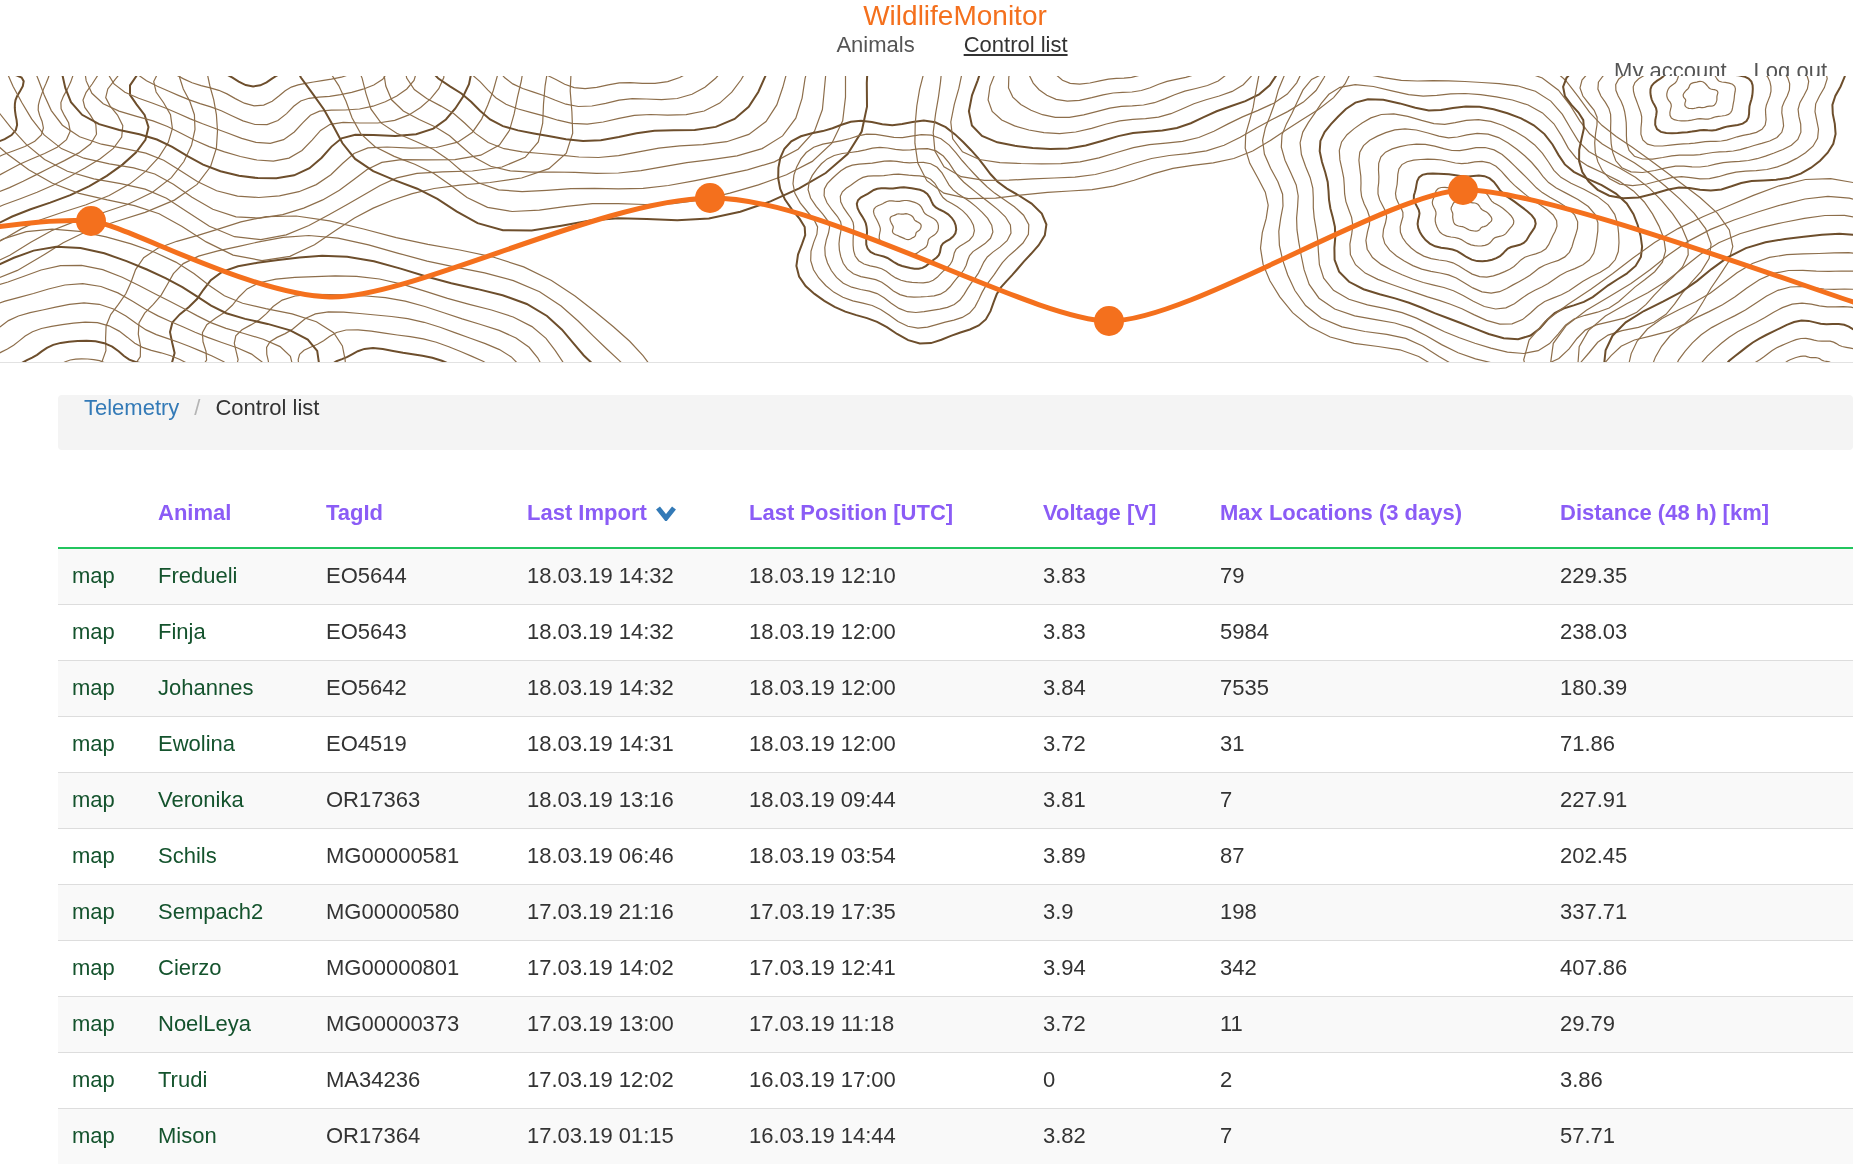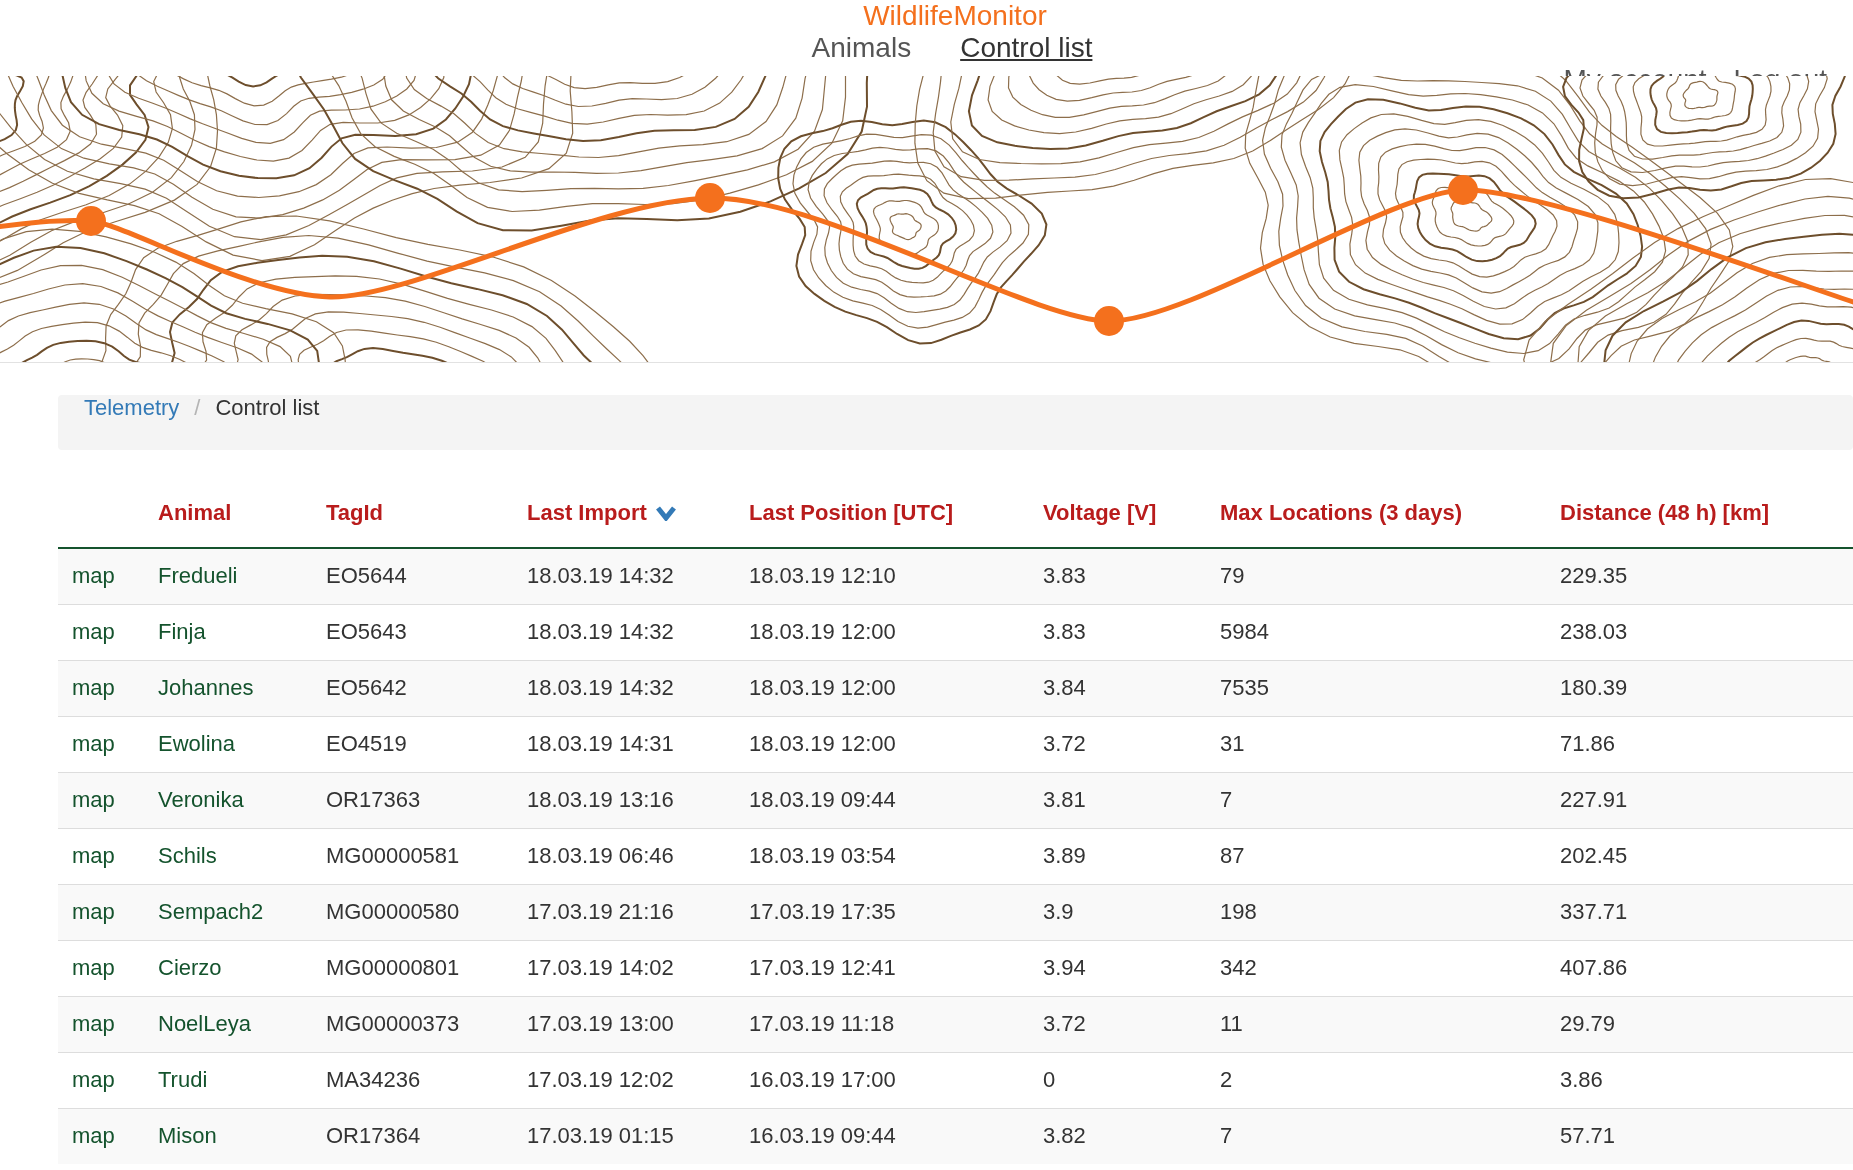--- a/index.html
+++ b/index.html
@@ -7,43 +7,43 @@
   body {
     width:1853px; height:1170px; overflow:hidden;
     background:#fff; color:#333;
     font-family:"Liberation Sans", sans-serif;
   }
   
   .topnav { height:76px; display:flex; align-items:center; background:#fff;flex-direction:column; }
   .brand { margin-left:57px; font-size:28px; color:#f4701d; text-decoration:none; cursor:pointer; }
   .nav-left { display:flex; margin-left:51px; gap:49px; }
   .nav-right { display:flex; margin-left:auto; gap:27px; margin-right:26px; }
-  .nav-link { font-size:28px; color:#555; text-decoration:none; cursor:pointer; }
+  .nav-link { font-size:22px; color:#555; text-decoration:none; cursor:pointer; }
   .nav-link.active { color:#333; text-decoration:underline; }
   
   .banner { position:relative; height:287px; border-bottom:1px solid #e2e2e2; overflow:hidden; background:#fff; }
   .banner svg { position:absolute; left:0; top:0; }
   
   .breadcrumb {
     margin:32px 0 0 58px; width:1795px; height:55px;
     background:#f4f4f4; border-radius:4px;
     display:flex; align-items:flex-start; padding-left:26px; font-size:22px;
   }
   .breadcrumb a { color:#337ab7; text-decoration:none; cursor:pointer; }
   .crumb-sep { color:#b4b4b4; margin:0 15px; }
   .crumb-current { color:#333; }
   
   .table-wrap { margin-left:58px; margin-top:30px; }
   table { border-collapse:collapse; table-layout:fixed; width:1795px; font-size:22px; }
   col.c0{width:86px;} col.c1{width:168px;} col.c2{width:201px;} col.c3{width:222px;}
   col.c4{width:294px;} col.c5{width:177px;} col.c6{width:340px;} col.c7{width:307px;}
   th {
-    color:#b91c1c; text-align:left; font-weight:bold;
+    color:#8b5cf6; text-align:left; font-weight:bold;
     padding:18px 0 19px 14px; line-height:30px;
-    border-bottom:2px solid #14532d; cursor:pointer; white-space:nowrap;
+    border-bottom:2px solid #22c55e; cursor:pointer; white-space:nowrap;
   }
   td { padding:12px 0 13px 14px; line-height:30px; border-top:1px solid #ddd; white-space:nowrap; }
   tbody tr:nth-child(odd) { background:#f9f9f9; }
   td a { color:#14532d; text-decoration:none; cursor:pointer; }
   .sort-icon { margin-left:9px; vertical-align:-1px; }
 </style>
 </head>
 <body>
 
 <header class="topnav">
@@ -308,20 +308,20 @@
           <td><span>16.03.19 17:00</span></td>
           <td><span>0</span></td>
           <td><span>2</span></td>
           <td><span>3.86</span></td>
         </tr>
         <tr>
           <td><a>map</a></td>
           <td><a>Mison</a></td>
           <td><span>OR17364</span></td>
           <td><span>17.03.19 01:15</span></td>
-          <td><span>16.03.19 09:44</span></td>
+          <td><span>16.03.19 14:44</span></td>
           <td><span>3.82</span></td>
           <td><span>7</span></td>
           <td><span>57.71</span></td>
         </tr>
       </tbody>
   </table>
 </div>
 
 </body></html>

